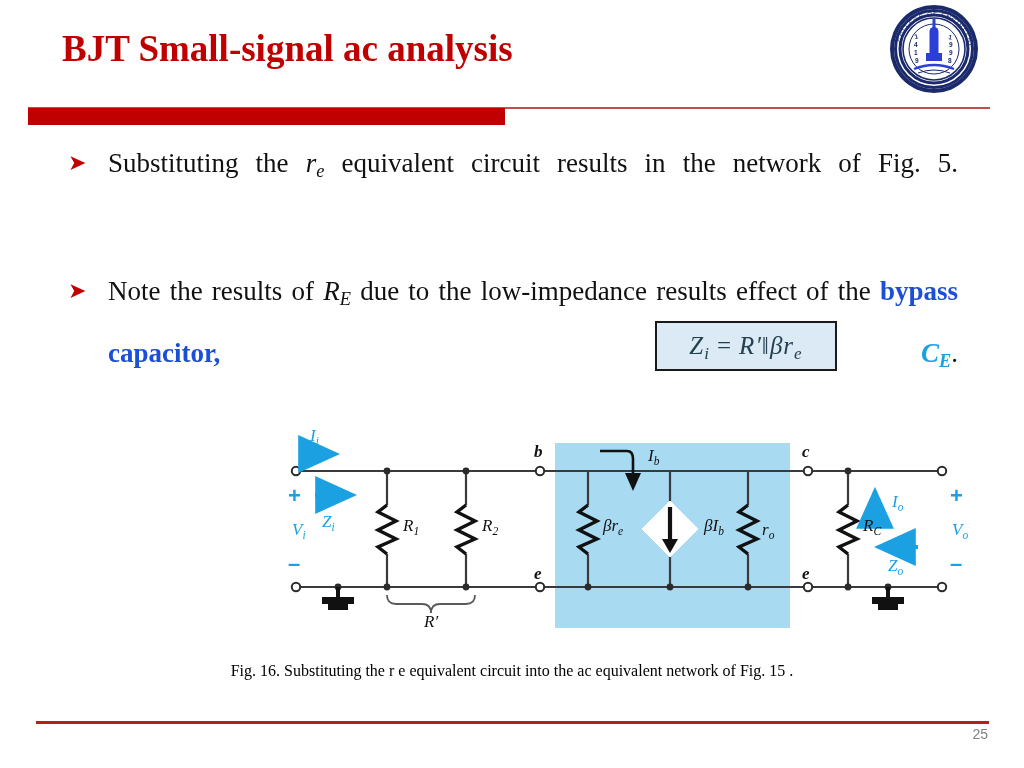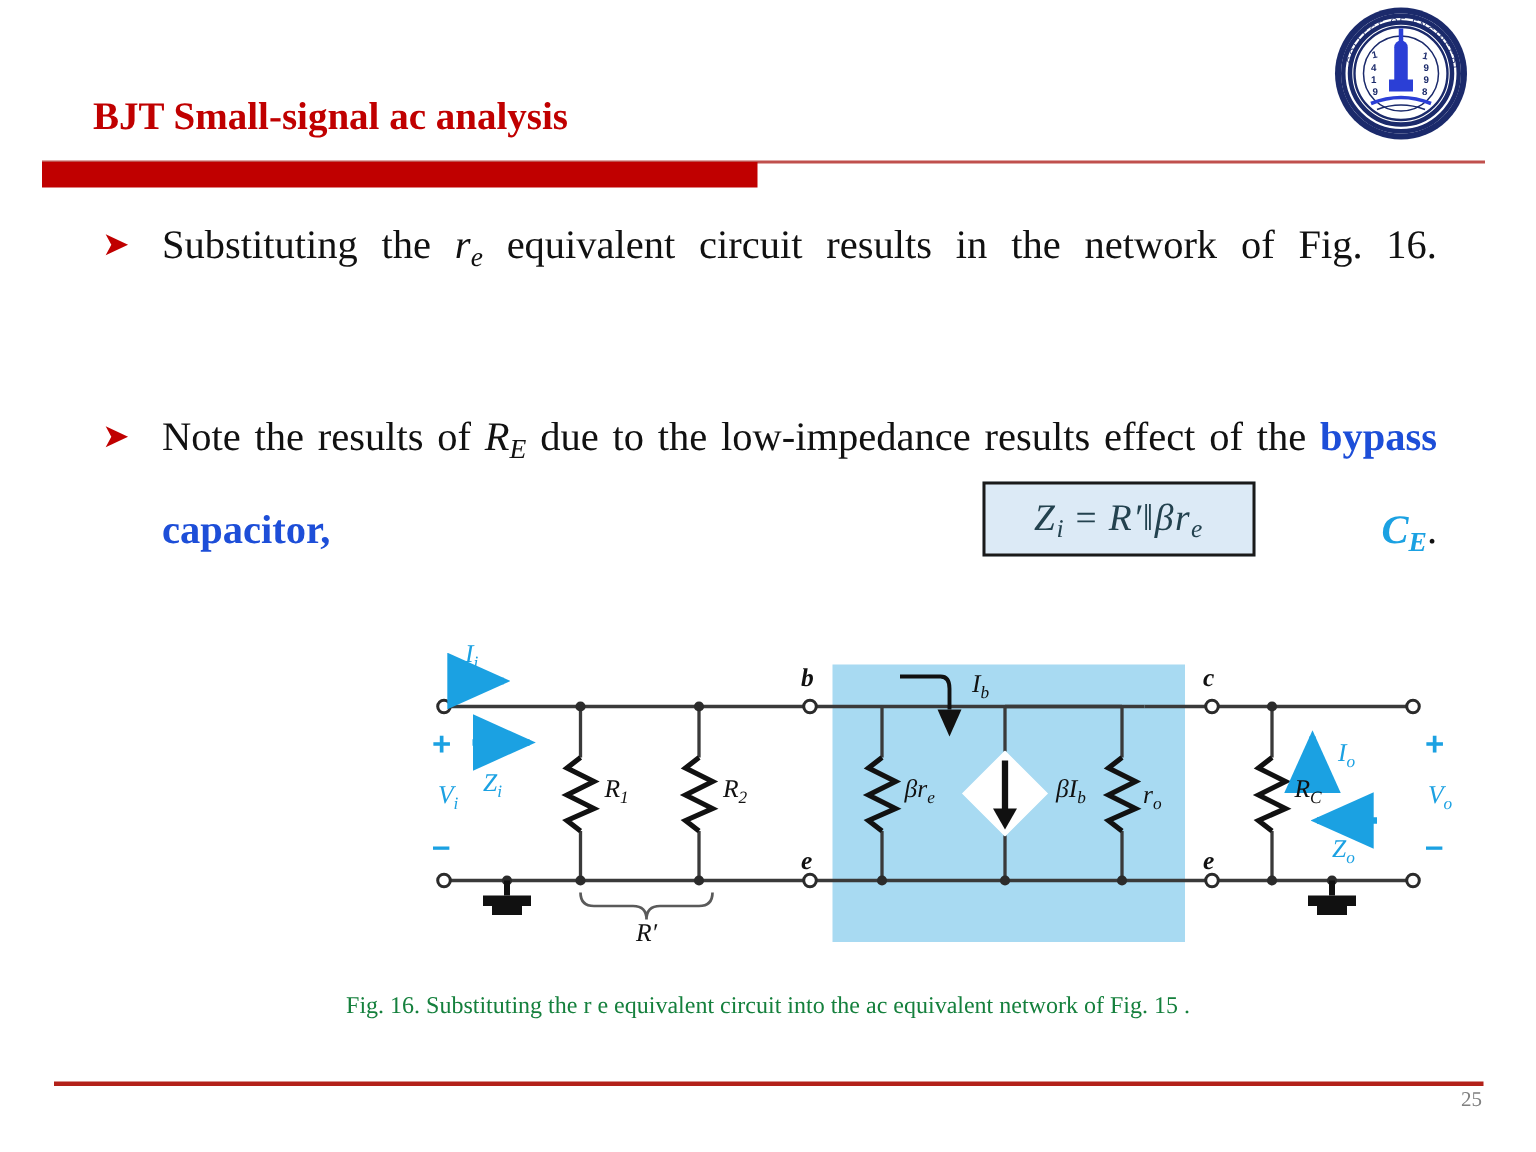--- a/index.html
+++ b/index.html
@@ -19,24 +19,24 @@
     inset: 0;
     width: 1024px;
     height: 768px;
     background: #ffffff;
   }
 
   
   .slide-title {
     position: absolute;
     left: 62px;
-    top: 56px;
+    top: 27px;
     font-family: "Liberation Serif", serif;
     font-weight: bold;
-    font-size: 26px;
+    font-size: 37px;
     line-height: 44px;
     color: #C00000;
     letter-spacing: 0px;
     white-space: nowrap;
   }
   .title-rule-thin {
     position: absolute;
     left: 28px;
     top: 107px;
     width: 962px;
@@ -147,40 +147,40 @@
   .figure svg { display: block; }
 
   
   .caption {
     position: absolute;
     left: 0px;
     top: 662px;
     width: 1024px;
     text-align: center;
     font-size: 16px;
-    color: #15803d;
+    color: #000000;
     font-family: "Liberation Serif", serif;
   }
 
   
   .footer-rule {
     position: absolute;
     left: 36px;
     top: 721px;
     width: 953px;
     height: 3px;
     background: #B32119;
   }
   .page-num {
     position: absolute;
     right: 36px;
     top: 726px;
     font-size: 14px;
     color: #808080;
-    font-family: Liberation Serif, serif;
+    font-family: Liberation Sans, sans-serif;
   }
 </style>
 </head>
 <body>
 
 <div class="slide">
 
   <div class="slide-title">BJT Small-signal ac analysis</div>
   <div class="title-rule-thin"></div>
   <div class="title-rule-thick"></div>
@@ -225,21 +225,21 @@
           <textPath href="#seal-arc" startOffset="6%">COLLEGE OF ENGINEERING</textPath>
         </text>
       </g>
     </svg>
   </div>
 
   <div class="bullet-block">
 
     <div class="bullet">
       <span class="arrow">➤</span>
-      <span class="btext just"><span> Substituting the </span><var><span>r</span><sub>e</sub></var><span> equivalent circuit results in the network of Fig. 16.</span></span>
+      <span class="btext just"><span> Substituting the </span><var><span>r</span><sub>e</sub></var><span> equivalent circuit results in the network of Fig. 5.</span></span>
     </div>
 
     <div class="bullet" style="margin-top:4px;">
       <span class="arrow">➤</span>
       <span class="btext just"><span> Note the results of </span><var><span>R</span><sub>E</sub></var><span> due to the low-impedance results effect of the </span><span class="hl">bypass capacitor,</span><span class="hl-ital">&nbsp;<span>C</span><sub>E</sub></span><span>.</span></span>
     </div>
 
   </div>
 
   <div class="eq-box">

